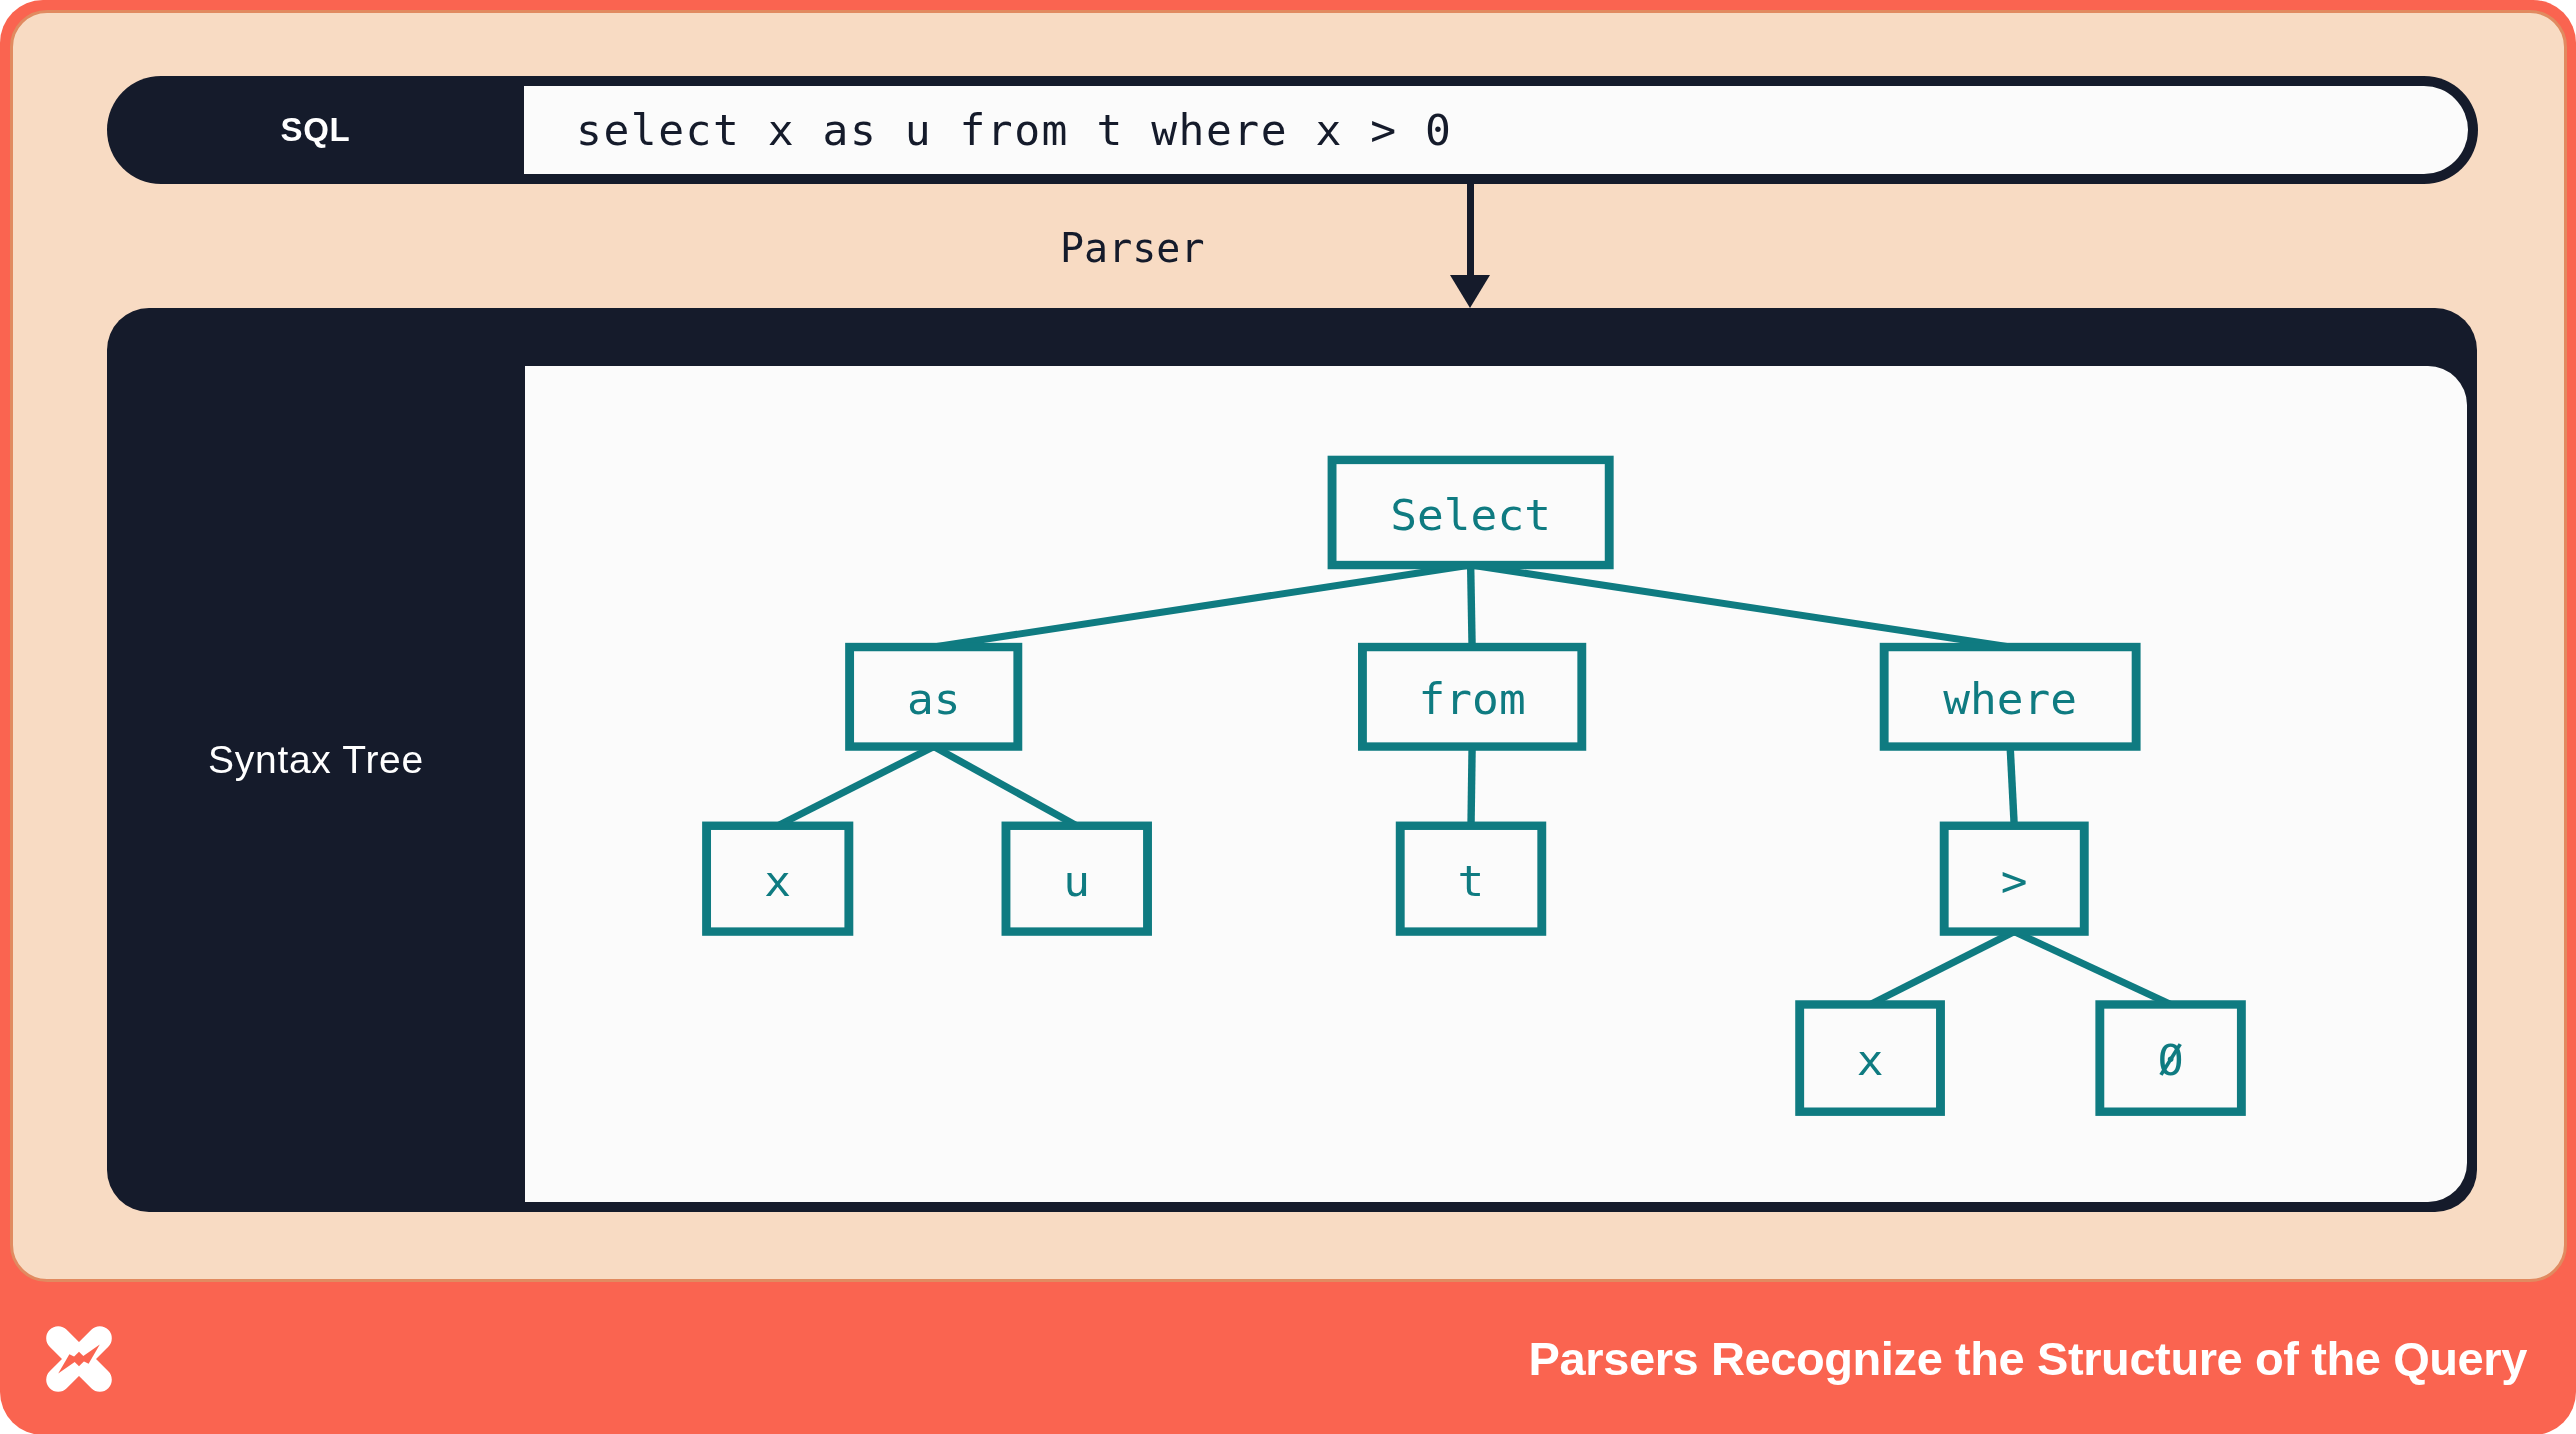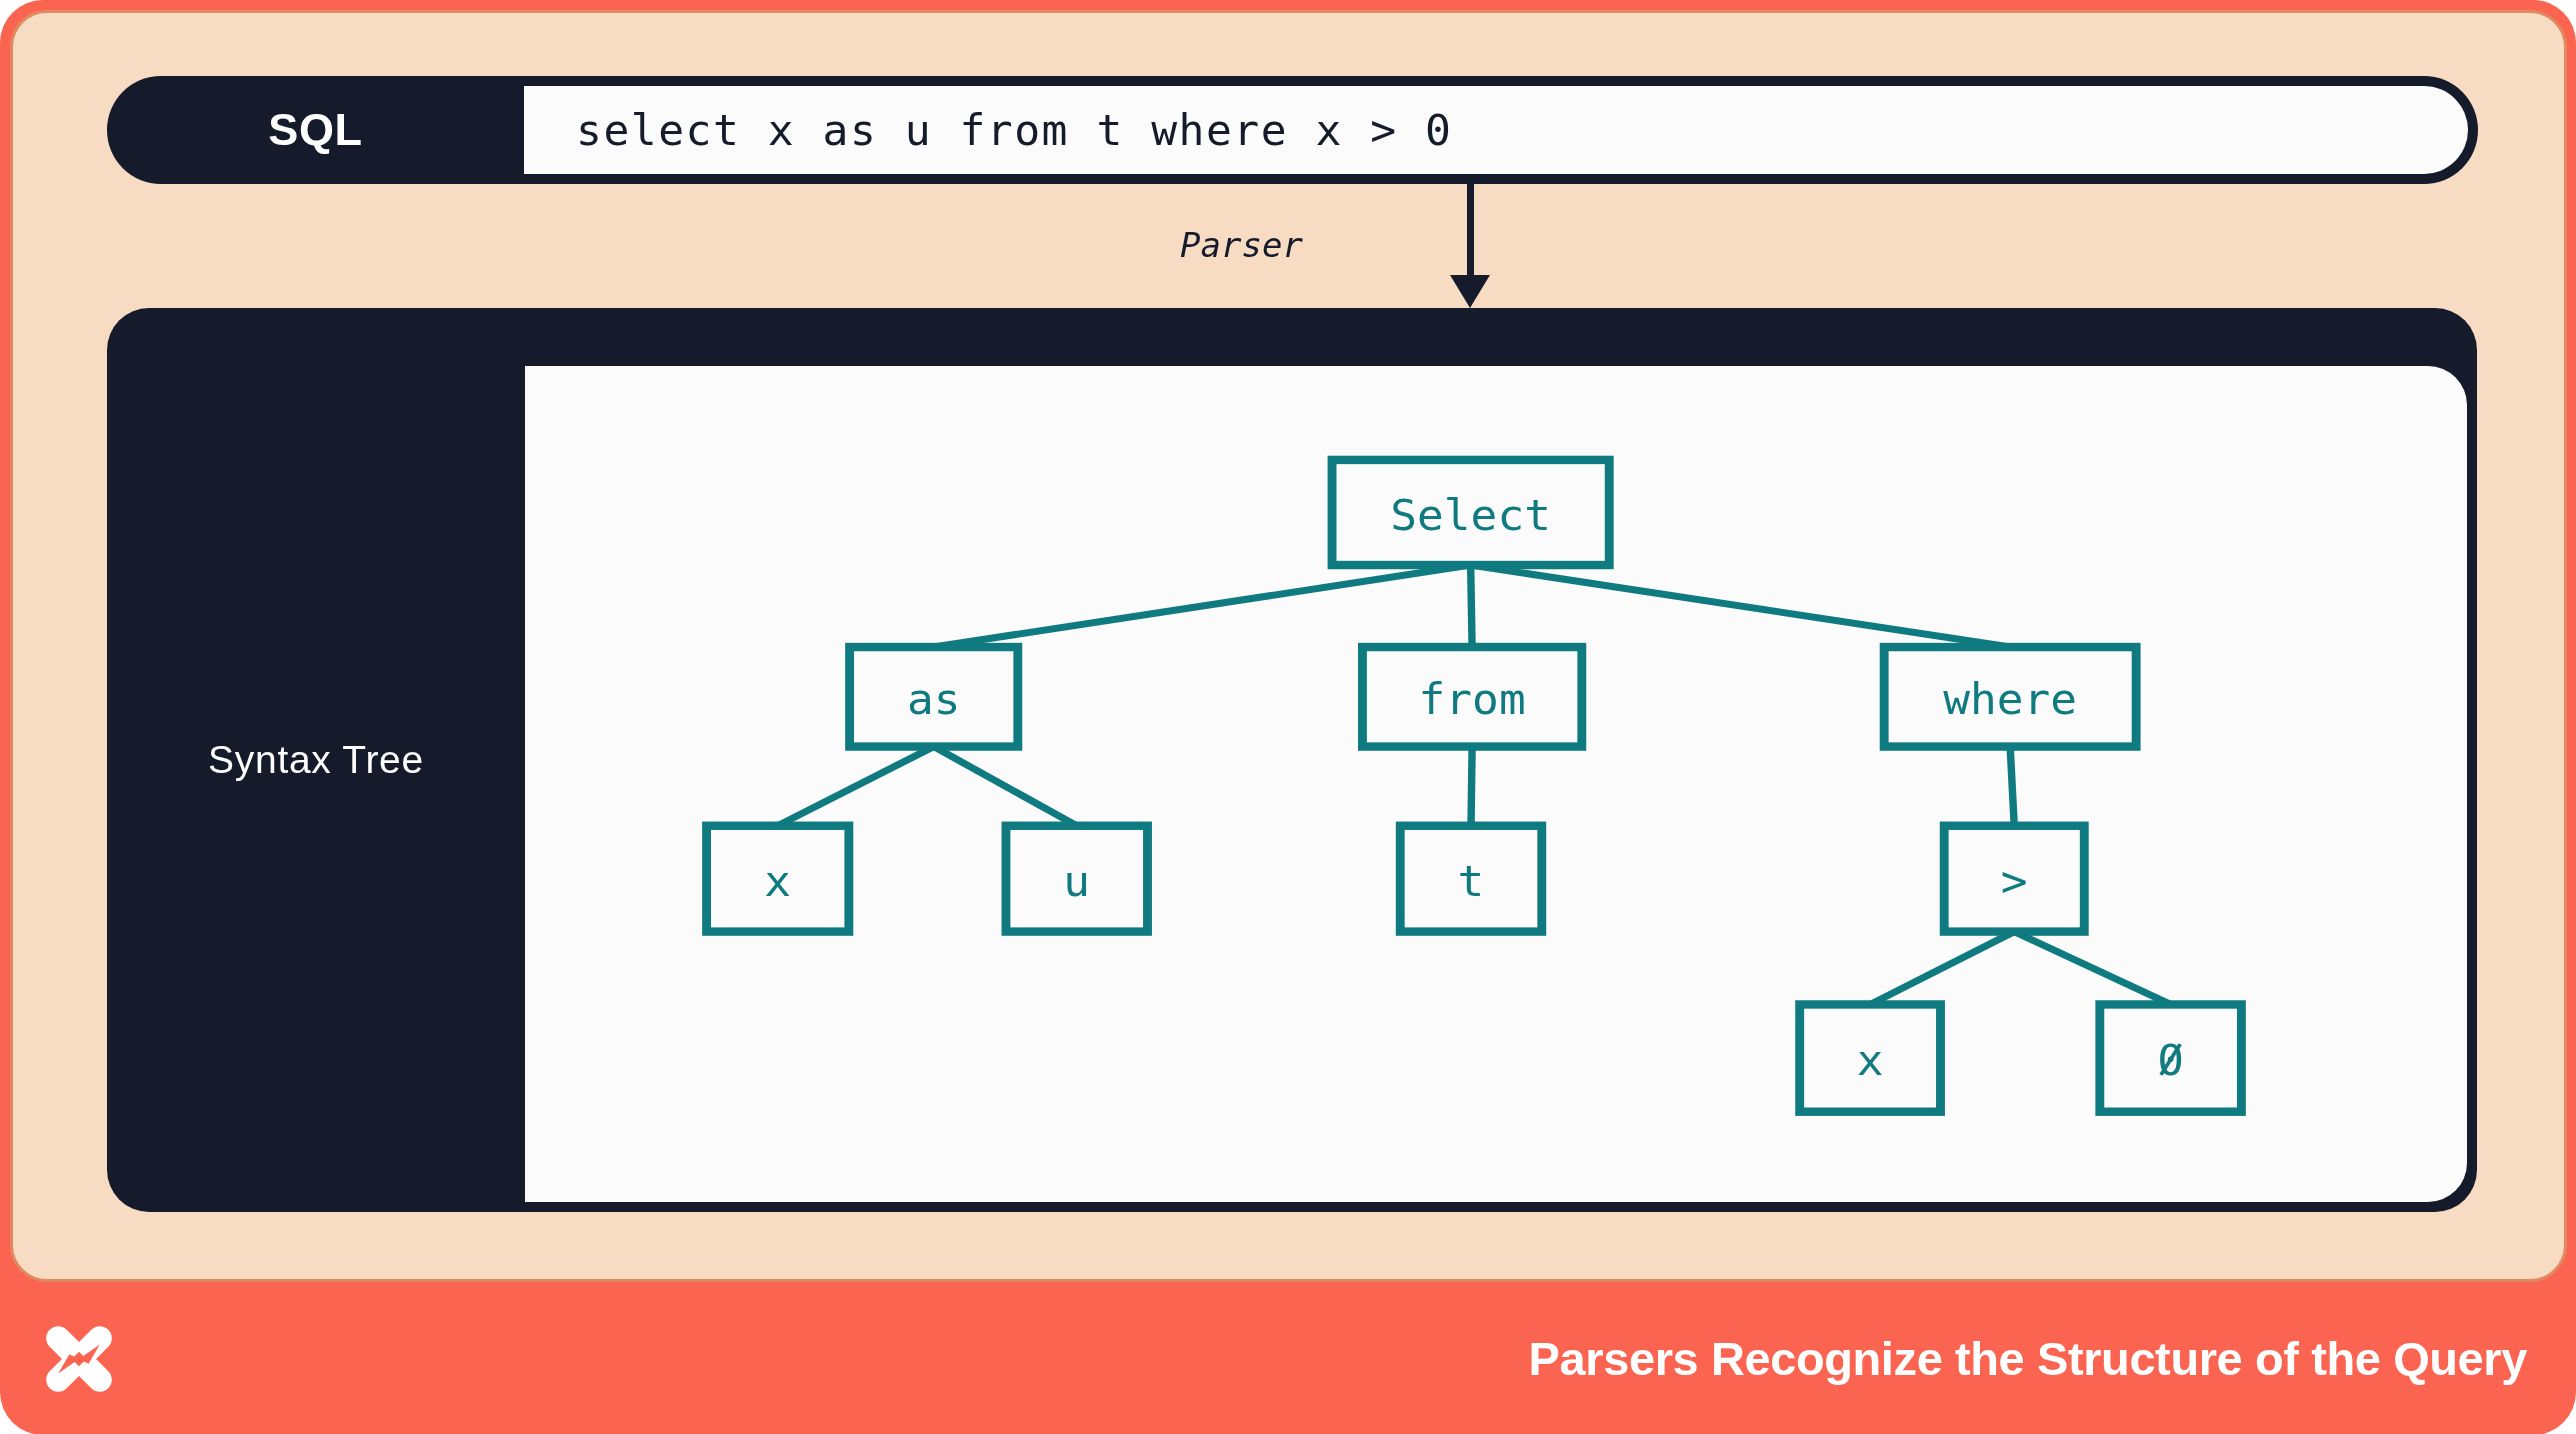--- a/index.html
+++ b/index.html
@@ -15,29 +15,29 @@
   .stage{position:absolute;left:0;top:0;width:2576px;height:1435px;background:var(--orange);
          border-radius:43px;overflow:hidden;}
   .peach-panel{position:absolute;left:9.6px;top:9.6px;width:2557px;height:1272px;box-sizing:border-box;
          background:var(--peach);border:3px solid var(--peach-edge);border-radius:37px;}
 
   
   .sql-pill{position:absolute;left:107px;top:76px;width:2371px;height:108px;
          background:var(--navy);border-radius:54px;}
   .sql-label{position:absolute;left:0;top:0;width:417px;height:100%;
          display:flex;align-items:center;justify-content:center;
-         color:#ffffff;font-size:45px;font-weight:bold;letter-spacing:0.7px;}
+         color:#ffffff;font-size:33px;font-weight:bold;letter-spacing:0.7px;}
   .sql-query-area{position:absolute;left:417px;top:9.6px;right:9.6px;bottom:9.6px;box-sizing:border-box;
          background:var(--paper);border-radius:0 45px 45px 0;
          display:flex;align-items:center;padding-left:52px;
          font-family:"DejaVu Sans Mono",monospace;font-size:43px;letter-spacing:1.5px;color:var(--navy);}
 
   
-  .parser-label{position:absolute;left:1060px;top:225px;width:363px;text-align:center;
-         font-family:"DejaVu Sans Mono",monospace;font-size:34px;color:var(--navy);font-style:italic;}
+  .parser-label{position:absolute;left:1060px;top:225px;width:363px;text-align:left;
+         font-family:"DejaVu Sans Mono",monospace;font-size:40px;color:var(--navy);}
   .arrow-line{position:absolute;left:1467px;top:184px;width:7.4px;height:95px;background:var(--navy);}
   .arrow-head{position:absolute;left:1450px;top:275px;width:0;height:0;
          border-left:20px solid transparent;border-right:20px solid transparent;
          border-top:33px solid var(--navy);}
 
   
   .tree-panel{position:absolute;left:107px;top:308px;width:2370px;height:904px;
          background:var(--navy);border-radius:42px;}
   .tree-label{position:absolute;left:0;top:0;width:418px;height:100%;
          display:flex;align-items:center;justify-content:center;

